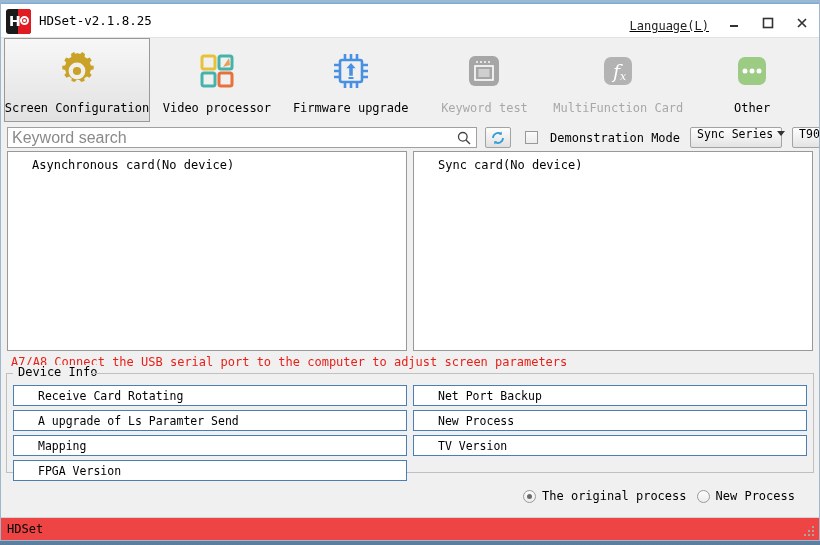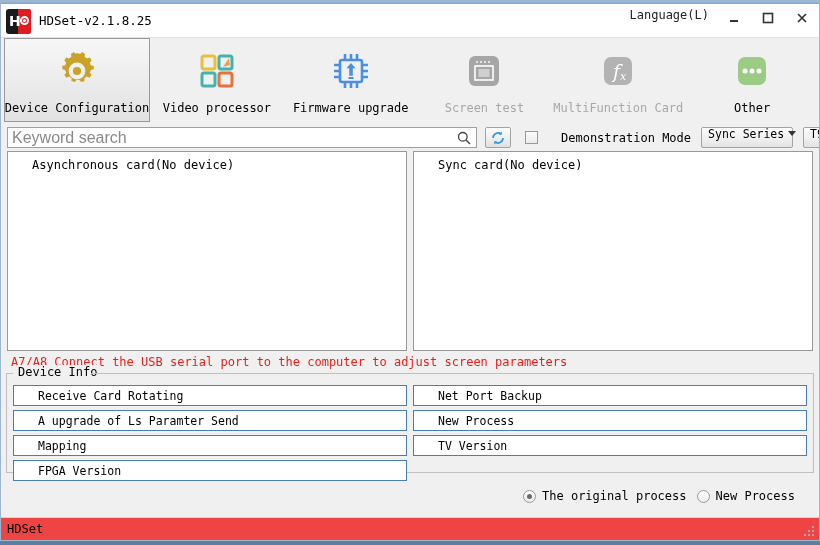--- a/index.html
+++ b/index.html
@@ -89,21 +89,22 @@
     margin-left: 8px;
     font-size: 12.5px;
     color: #000000;
     letter-spacing: 0px;
   }
   .titleright {
     position: absolute;
     right: 0; top: 0;
     height: 33px;
     display: flex;
-    align-items: flex-start;
+    align-items: flex-end;
+    text-decoration: underline;
   }
   .langmenu {
     font-size: 12px;
     color: #222;
     padding: 4px 8px;
     cursor: default;
   }
   .winbtn {
     width: 34px;
     height: 28px;
@@ -196,21 +197,21 @@
     background: linear-gradient(180deg, #fdfdfd 0%, #eeeeee 55%, #e0e0e0 100%);
     display: flex;
     align-items: center;
     justify-content: center;
     box-sizing: border-box;
   }
   .demomode {
     margin-left: 14px;
     display: flex;
     align-items: center;
-    gap: 23px;
+    gap: 12px;
   }
   .checkbox {
     width: 13px; height: 13px;
     border: 1px solid #999;
     background: linear-gradient(180deg,#fbfbfb,#ececec);
     box-sizing: border-box;
     flex: none;
   }
   .demolabel { font-size: 12px; color: #000; white-space: nowrap; }
   .combo {
@@ -410,21 +411,21 @@
   <div class="toolbar">
 
     <div class="toolitem selected">
       <div class="toolicon">
         <svg width="44" height="44" viewBox="0 0 44 44">
           <path fill="#c9a227" d="M22 4 l3.2 1.1 1.9-2.0 2.9 2.0 -0.4 2.8 2.6 1.6 2.6-1.1 1.9 3.0 -1.9 2.1 1.1 2.9 2.8 0.4 0 3.5 -2.8 0.6 -1.1 2.9 1.9 2.1 -2.2 2.8 -2.6-1.1 -2.6 1.6 0.3 2.8 -3.4 1.1 -1.7-2.2 -3.0 0 -1.7 2.2 -3.4-1.1 0.3-2.8 -2.6-1.6 -2.6 1.1 -2.2-2.8 1.9-2.1 -1.1-2.9 -2.8-0.6 0-3.5 2.8-0.4 1.1-2.9 -1.9-2.1 1.9-3.0 2.6 1.1 2.6-1.6 -0.4-2.8 2.9-2.0 1.9 2.0z"></path>
           <circle cx="22" cy="22" r="8.4" fill="#f0f0f0"></circle>
           <circle cx="22" cy="22" r="4.1" fill="#c9a227"></circle>
         </svg>
       </div>
-      <div class="toollabel">Device Configuration</div>
+      <div class="toollabel">Screen Configuration</div>
     </div>
 
     <div class="toolitem">
       <div class="toolicon">
         <svg width="44" height="44" viewBox="0 0 44 44">
           <rect x="7" y="7" width="13" height="13" rx="2" fill="none" stroke="#e8c13a" stroke-width="3"></rect>
           <rect x="24" y="7" width="13" height="13" rx="2" fill="none" stroke="#45b3ac" stroke-width="3"></rect>
           <path d="M34 9 L35 16 L28 18 Z" fill="#e8903a" opacity="0.85"></path>
           <rect x="7" y="24" width="13" height="13" rx="2" fill="none" stroke="#45b3ac" stroke-width="3"></rect>
           <rect x="24" y="24" width="13" height="13" rx="2" fill="none" stroke="#e8703a" stroke-width="3"></rect>
@@ -454,21 +455,21 @@
           <rect x="13" y="17" width="18" height="14" fill="none" stroke="#ffffff" stroke-width="1.6"></rect>
           <rect x="16.5" y="20" width="11" height="8" fill="#cfcfcf"></rect>
           <g fill="#e4e4e4">
             <rect x="14" y="12" width="2" height="2"></rect>
             <rect x="18" y="12" width="2" height="2"></rect>
             <rect x="22" y="12" width="2" height="2"></rect>
             <rect x="26" y="12" width="2" height="2"></rect>
           </g>
         </svg>
       </div>
-      <div class="toollabel disabled">Screen test</div>
+      <div class="toollabel disabled">Keyword test</div>
     </div>
 
     <div class="toolitem">
       <div class="toolicon">
         <svg width="44" height="44" viewBox="0 0 44 44">
           <rect x="8" y="8" width="28" height="28" rx="7" fill="#b3b3b3"></rect>
           <text x="17" y="29" font-family="DejaVu Serif, serif" font-size="19" font-style="italic" fill="#ffffff">f</text>
           <text x="24" y="31" font-family="DejaVu Serif, serif" font-size="11" font-style="italic" fill="#ffffff">x</text>
         </svg>
       </div>

